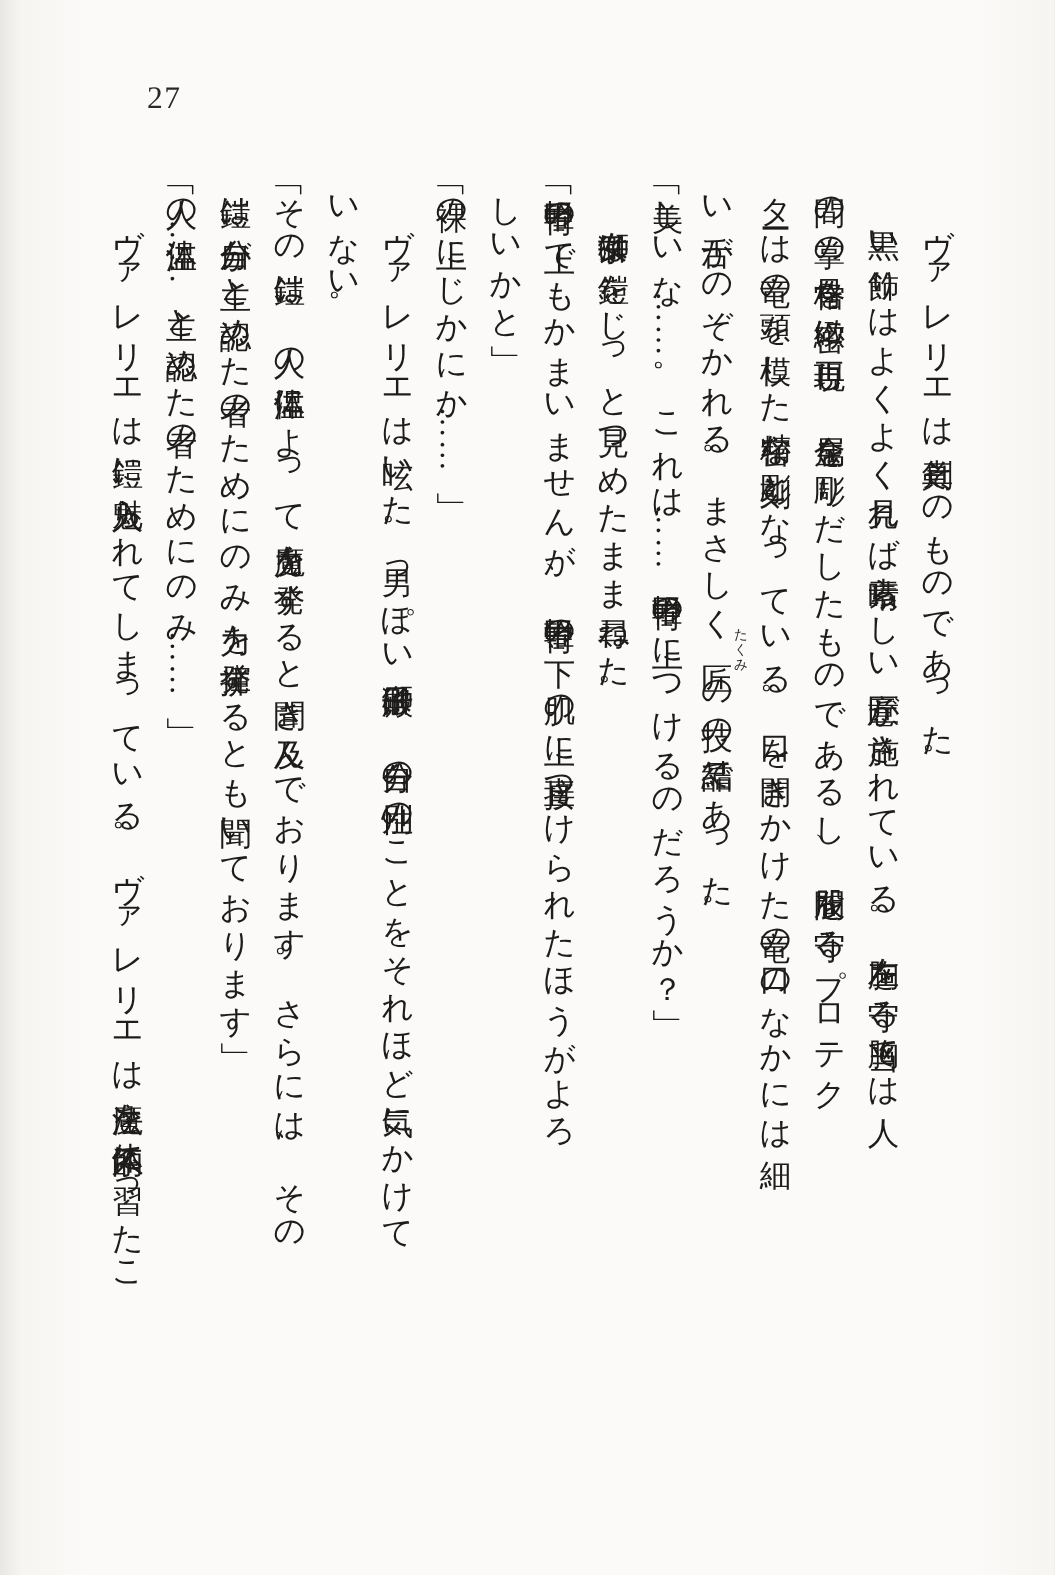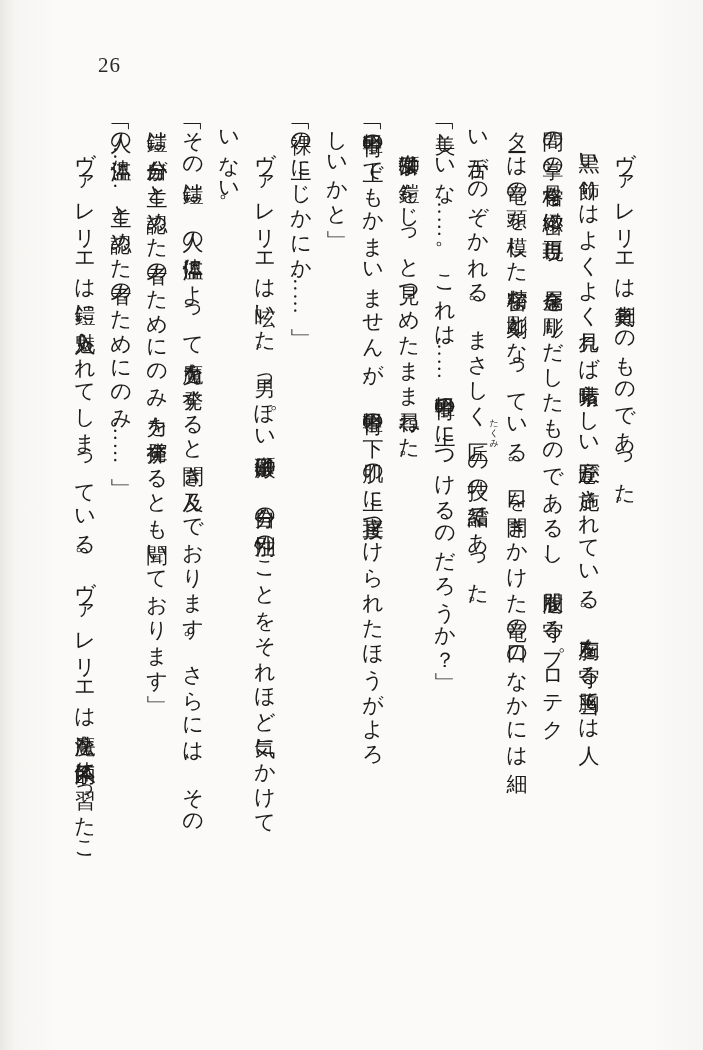--- a/index.html
+++ b/index.html
@@ -57,21 +57,21 @@
   rt {
     font-size: 9px;
     letter-spacing: 0;
     color: #2a2926;
   }
 </style>
 </head>
 <body>
 
 <div class="page">
-  <div class="page-number">26</div>
+  <div class="page-number">27</div>
   <div class="text-area" id="columns">
       <div class="col indent">ヴァレリエは真剣そのものであった。</div>
       <div class="col indent">黒い飾りはよくよく見れば素晴らしい意匠が施されている。左胸を守る胸当ては人</div>
       <div class="col">間の掌の骨格を緻密に再現し、金属を彫りだしたものであるし、股間を守るプロテク</div>
       <div class="col">ターは竜の頭を模した精密な彫刻となっている。口を開きかけた竜の口のなかには細</div>
       <div class="col">い舌がのぞかれる。まさしく<ruby>匠<rt>たくみ</rt></ruby>の技の結晶であった。</div>
       <div class="col">「美しいな……。これは……軽甲冑の上につけるのだろうか？」</div>
       <div class="col indent">女獅子は鎧をじっと見つめたまま尋ねた。</div>
       <div class="col">「軽甲冑の上でもかまいませんが、軽甲冑の下、肌の上に直接つけられたほうがよろ</div>
       <div class="col">しいかと」</div>

